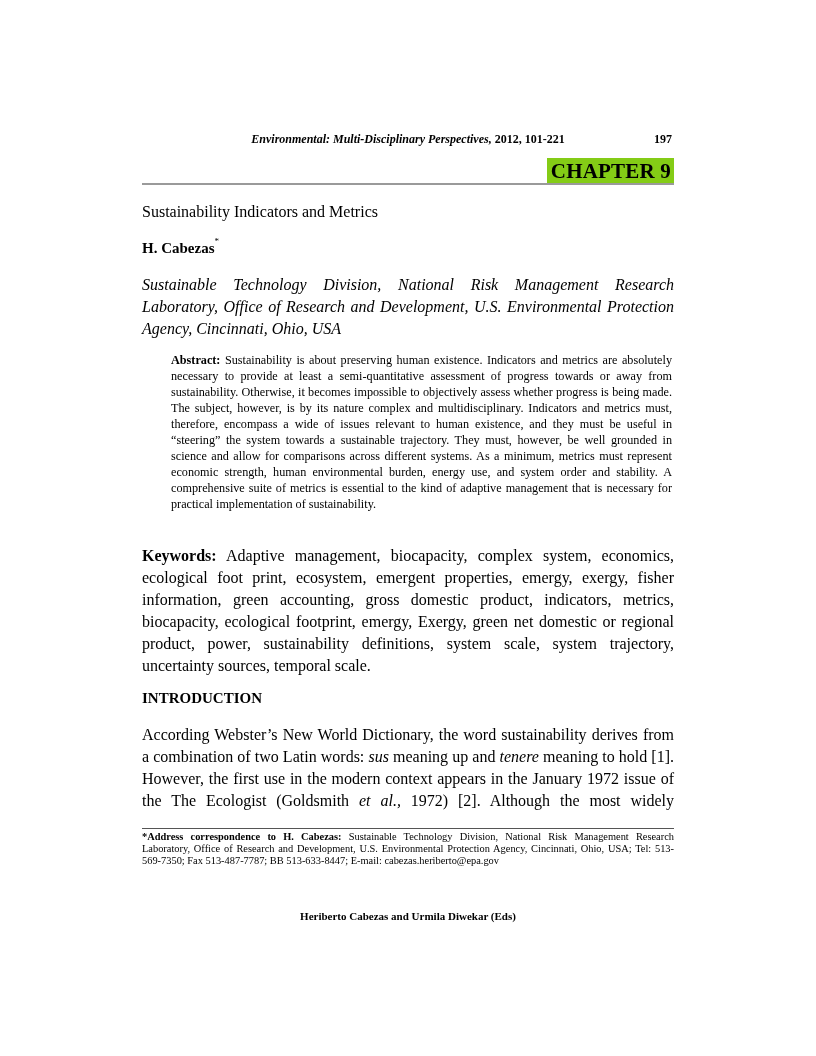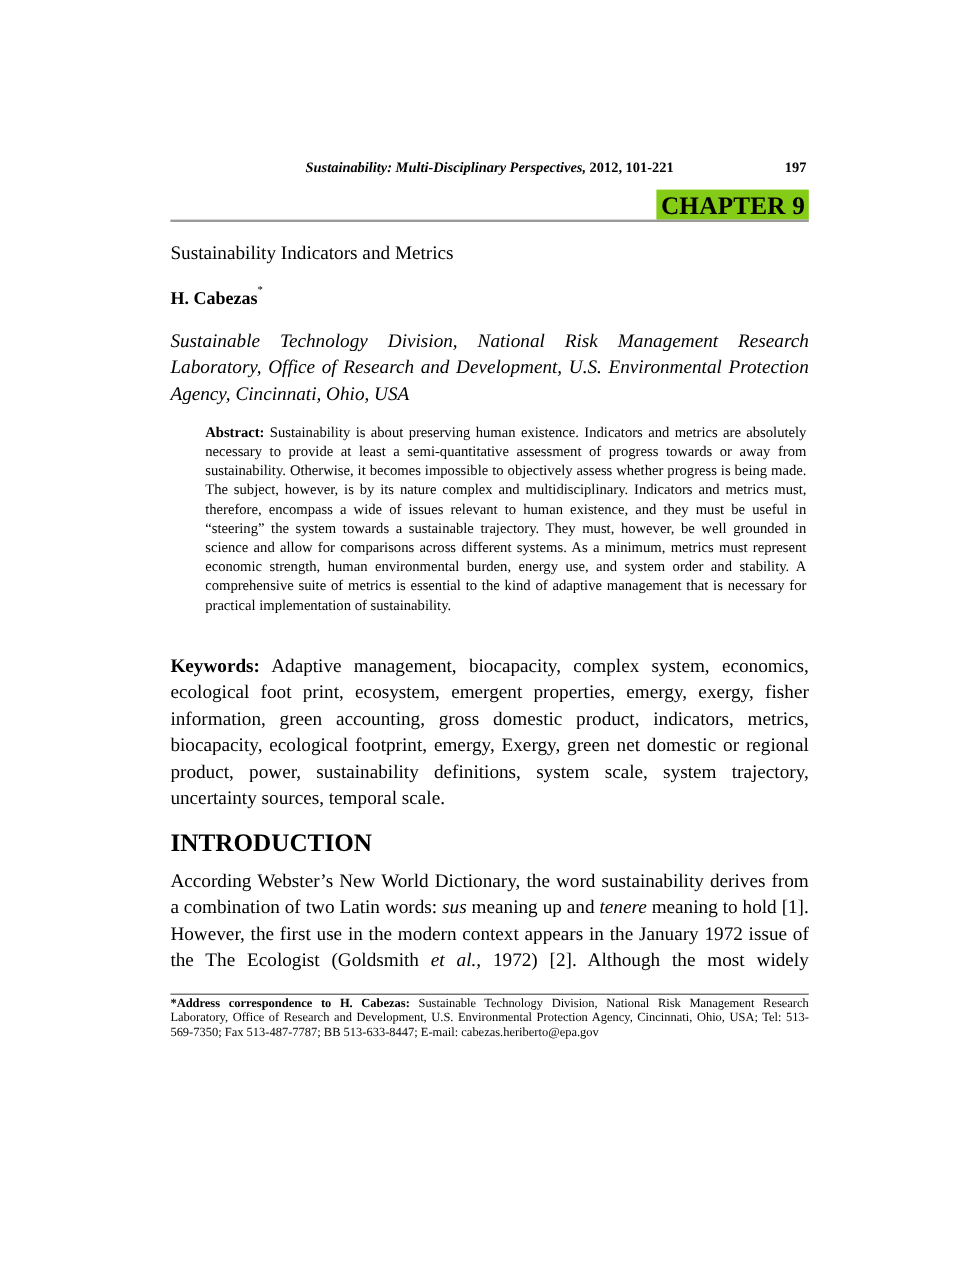--- a/index.html
+++ b/index.html
@@ -38,21 +38,21 @@
       left: 171px; top: 352px; width: 501px; font-size: 12.2px; line-height: 16px;
       text-align: justify;
     }
     .abstract b { font-weight: bold; }
     .keywords {
       left: 142px; top: 545px; width: 532px; font-size: 16px; line-height: 22px;
       text-align: justify;
     }
     .keywords b { font-weight: bold; }
     .section-head {
-      left: 142px; top: 690px; font-size: 21px; font-weight: bold;
+      left: 142px; top: 690px; font-size: 15px; font-weight: bold;
     }
     .intro {
       left: 142px; top: 724px; width: 532px; font-size: 16px; line-height: 22px;
       text-align: justify;
     }
     .intro i { font-style: italic; }
     .foot-rule {
       left: 142px; top: 828px; width: 532px; height: 1px; background: #555;
     }
     .footnote {
@@ -64,21 +64,21 @@
       left: 142px; top: 909px; width: 532px; text-align: center;
       font-size: 11px; font-weight: bold; line-height: 14px;
     }
     .jl { text-align-last: justify; }
   </style>
 </head>
 <body>
 
 <div class="abs running-head">
   <div class="journal">
-    <span class="jn">Sustainability: Multi-Disciplinary Perspectives,</span><span> 2012, 101-221</span>
+    <span class="jn">Environmental: Multi-Disciplinary Perspectives,</span><span> 2012, 101-221</span>
   </div>
   <span class="pageno">197</span>
 </div>
 
 <div class="abs chapter-box">CHAPTER 9</div>
 <div class="abs top-rule"></div>
 
 <div class="abs title">Sustainability Indicators and Metrics</div>
 
 <div class="abs author">
@@ -92,13 +92,14 @@
 <div class="abs keywords"><b>Keywords:</b><span> Adaptive management, biocapacity, complex system, economics, ecological foot print, ecosystem, emergent properties, emergy, exergy, fisher information, green accounting, gross domestic product, indicators, metrics, biocapacity, ecological footprint, emergy, Exergy, green net domestic or regional product, power, sustainability definitions, system scale, system trajectory, uncertainty sources, temporal scale.</span></div>
 
 <div class="abs section-head">INTRODUCTION</div>
 
 <div class="abs intro jl"><span>According Webster’s New World Dictionary, the word sustainability derives from a combination of two Latin words: </span><i>sus</i><span> meaning up and </span><i>tenere</i><span> meaning to hold [1]. However, the first use in the modern context appears in the January 1972 issue of the The Ecologist (Goldsmith </span><i>et al.,</i><span> 1972) [2]. Although the most widely</span></div>
 
 <div class="abs foot-rule"></div>
 <div class="abs footnote"><b>*Address correspondence to H. Cabezas:</b><span> Sustainable Technology Division, National Risk Management Research Laboratory, Office of Research and Development, U.S. Environmental Protection Agency, Cincinnati, Ohio, USA; Tel: 513-569-7350; Fax 513-487-7787; BB 513-633-8447; E-mail: cabezas.heriberto@epa.gov</span></div>
 
 <div class="abs publisher">
+  <div>Heriberto Cabezas and Urmila Diwekar (Eds)</div>
 </div>
 
 </body></html>

